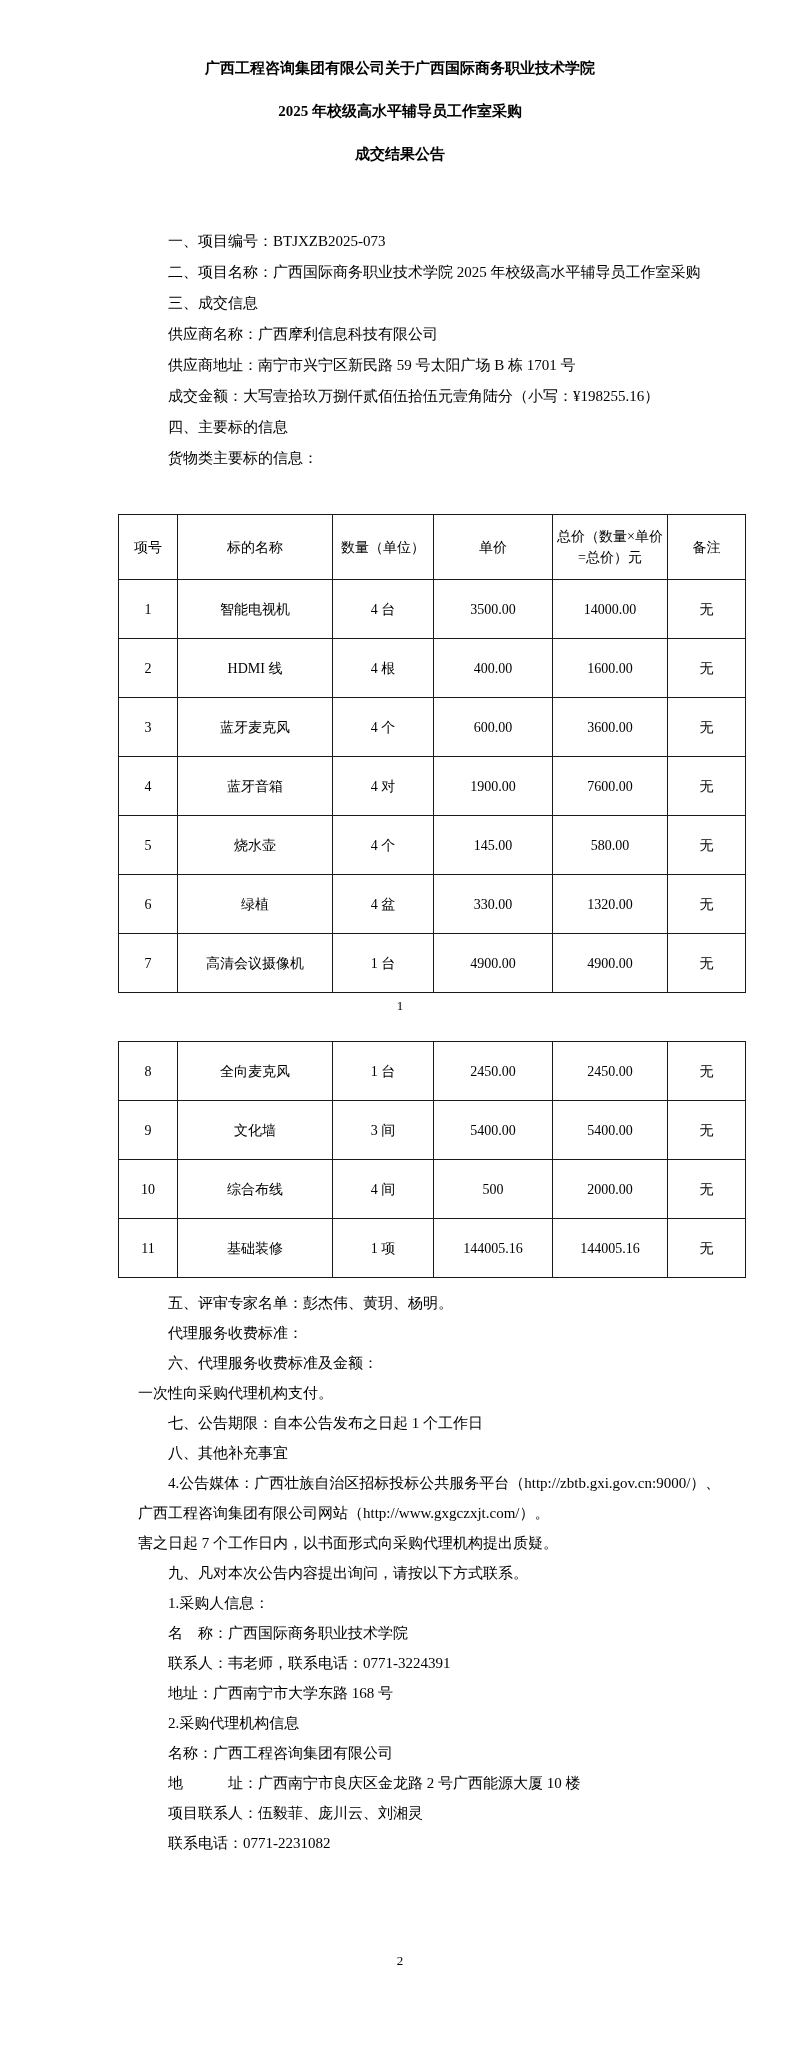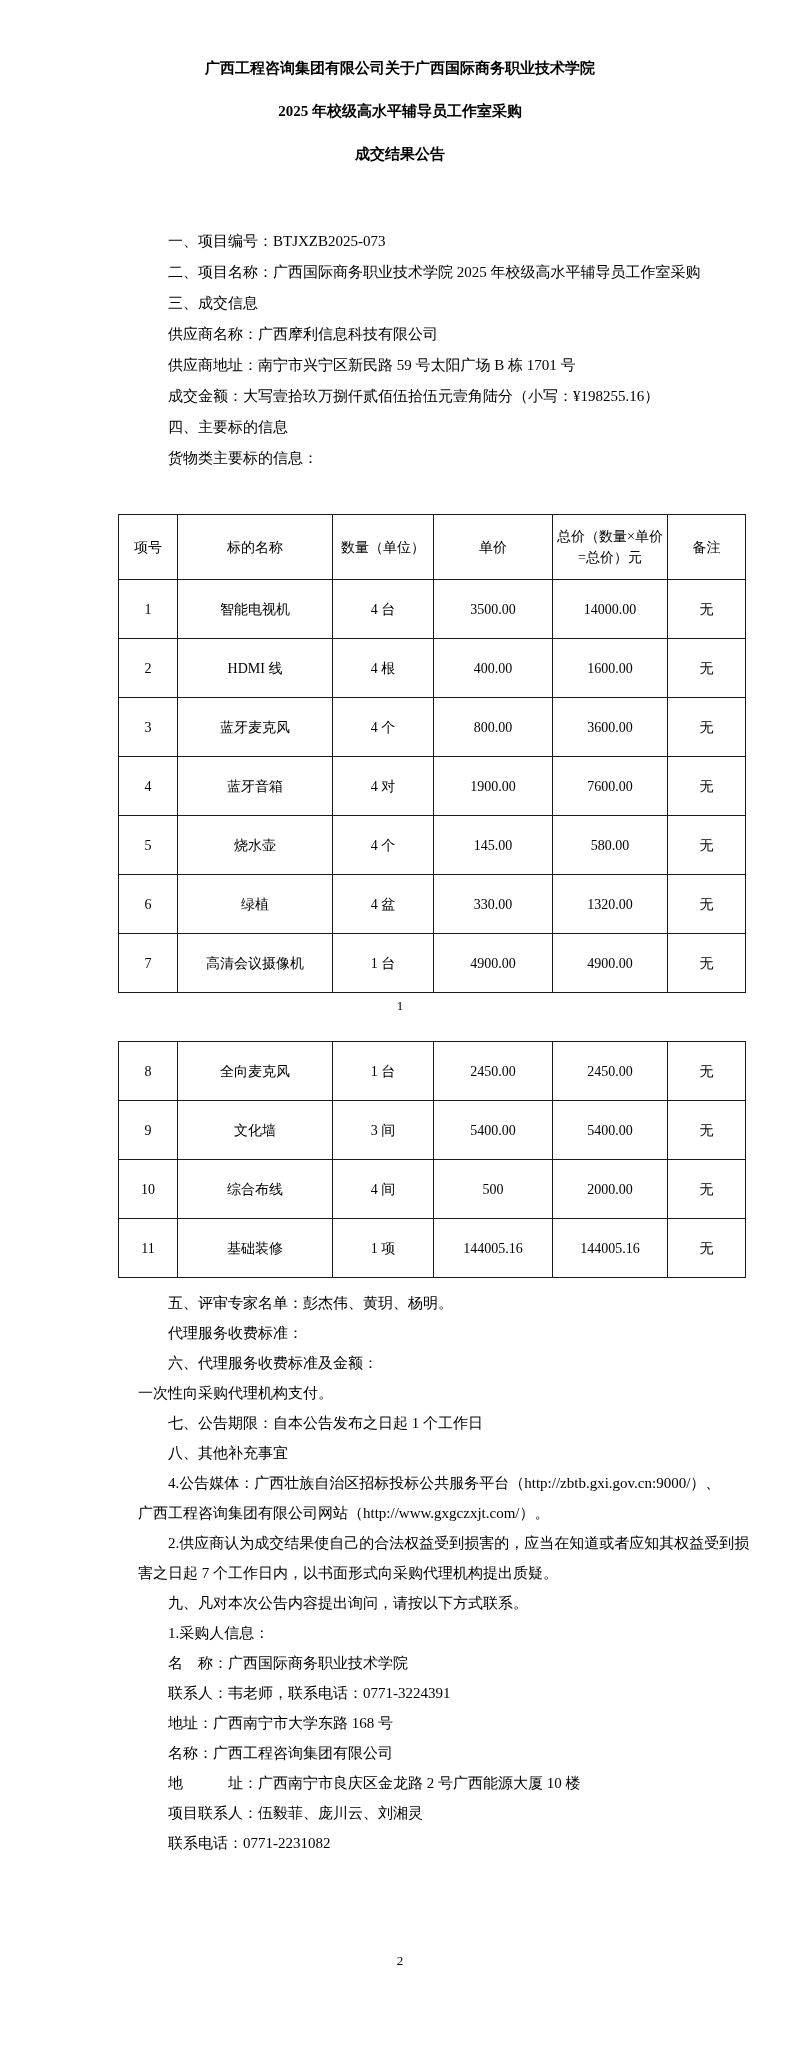--- a/index.html
+++ b/index.html
@@ -96,21 +96,21 @@
     <td>HDMI 线</td>
     <td>4 根</td>
     <td>400.00</td>
     <td>1600.00</td>
     <td>无</td>
   </tr>
   <tr class="data-row">
     <td>3</td>
     <td>蓝牙麦克风</td>
     <td>4 个</td>
-    <td>800.00</td>
+    <td>600.00</td>
     <td>3600.00</td>
     <td>无</td>
   </tr>
   <tr class="data-row">
     <td>4</td>
     <td>蓝牙音箱</td>
     <td>4 对</td>
     <td>1900.00</td>
     <td>7600.00</td>
     <td>无</td>
@@ -191,26 +191,26 @@
 
 <div id="body-bottom" class="body-block">
   <div class="line">五、评审专家名单：彭杰伟、黄玥、杨明。</div>
   <div class="line">代理服务收费标准：</div>
   <div class="line">六、代理服务收费标准及金额：</div>
   <div class="line noindent">一次性向采购代理机构支付。</div>
   <div class="line">七、公告期限：自本公告发布之日起 1 个工作日</div>
   <div class="line">八、其他补充事宜</div>
   <div class="line">4.公告媒体：广西壮族自治区招标投标公共服务平台（http://zbtb.gxi.gov.cn:9000/）、</div>
   <div class="line noindent">广西工程咨询集团有限公司网站（http://www.gxgczxjt.com/）。</div>
-  <div class="line">2.供应商认为成交结果使自己的合法权益受到损害的，应当在知道或者应知其权益受到损</div>
   <div class="line noindent">害之日起 7 个工作日内，以书面形式向采购代理机构提出质疑。</div>
   <div class="line">九、凡对本次公告内容提出询问，请按以下方式联系。</div>
   <div class="line">1.采购人信息：</div>
   <div class="line">名　称：广西国际商务职业技术学院</div>
   <div class="line">联系人：韦老师，联系电话：0771-3224391</div>
   <div class="line">地址：广西南宁市大学东路 168 号</div>
+  <div class="line">2.采购代理机构信息</div>
   <div class="line">名称：广西工程咨询集团有限公司</div>
   <div class="line">地　　　址：广西南宁市良庆区金龙路 2 号广西能源大厦 10 楼</div>
   <div class="line">项目联系人：伍毅菲、庞川云、刘湘灵</div>
   <div class="line">联系电话：0771-2231082</div>
 </div>
 
 <div id="pagenum-2" class="pagenum">2</div>
 
 </body></html>

